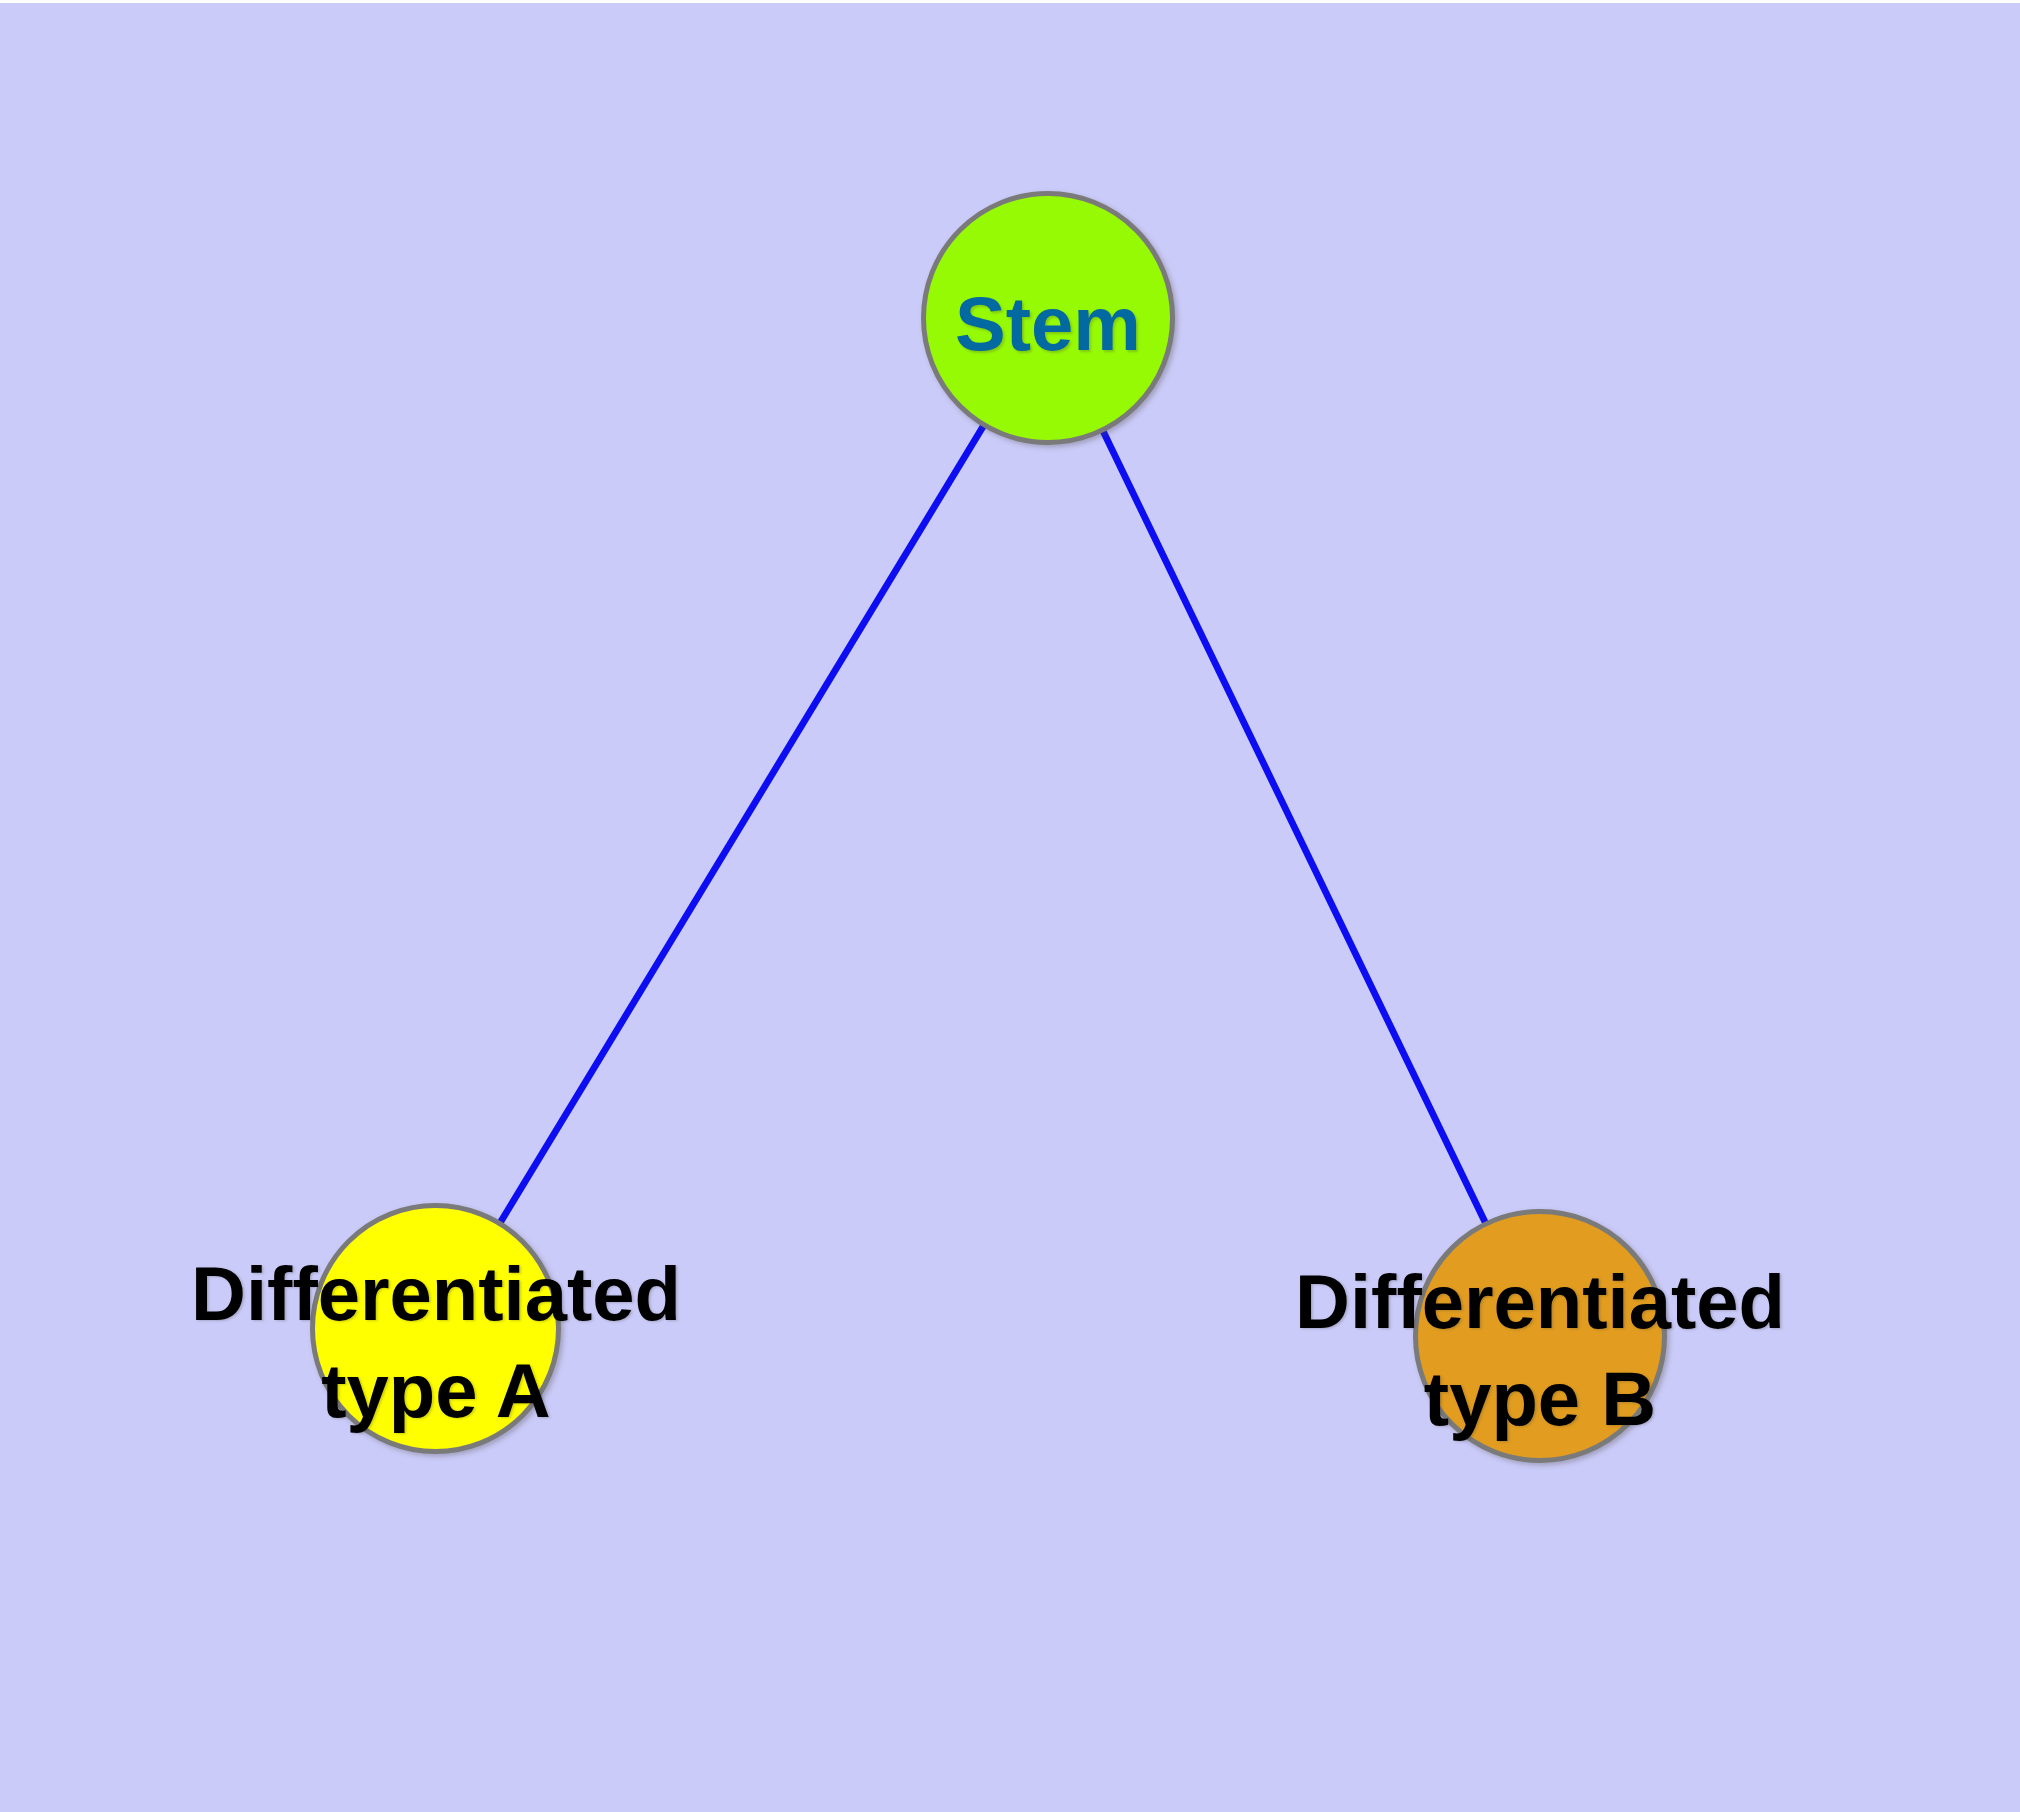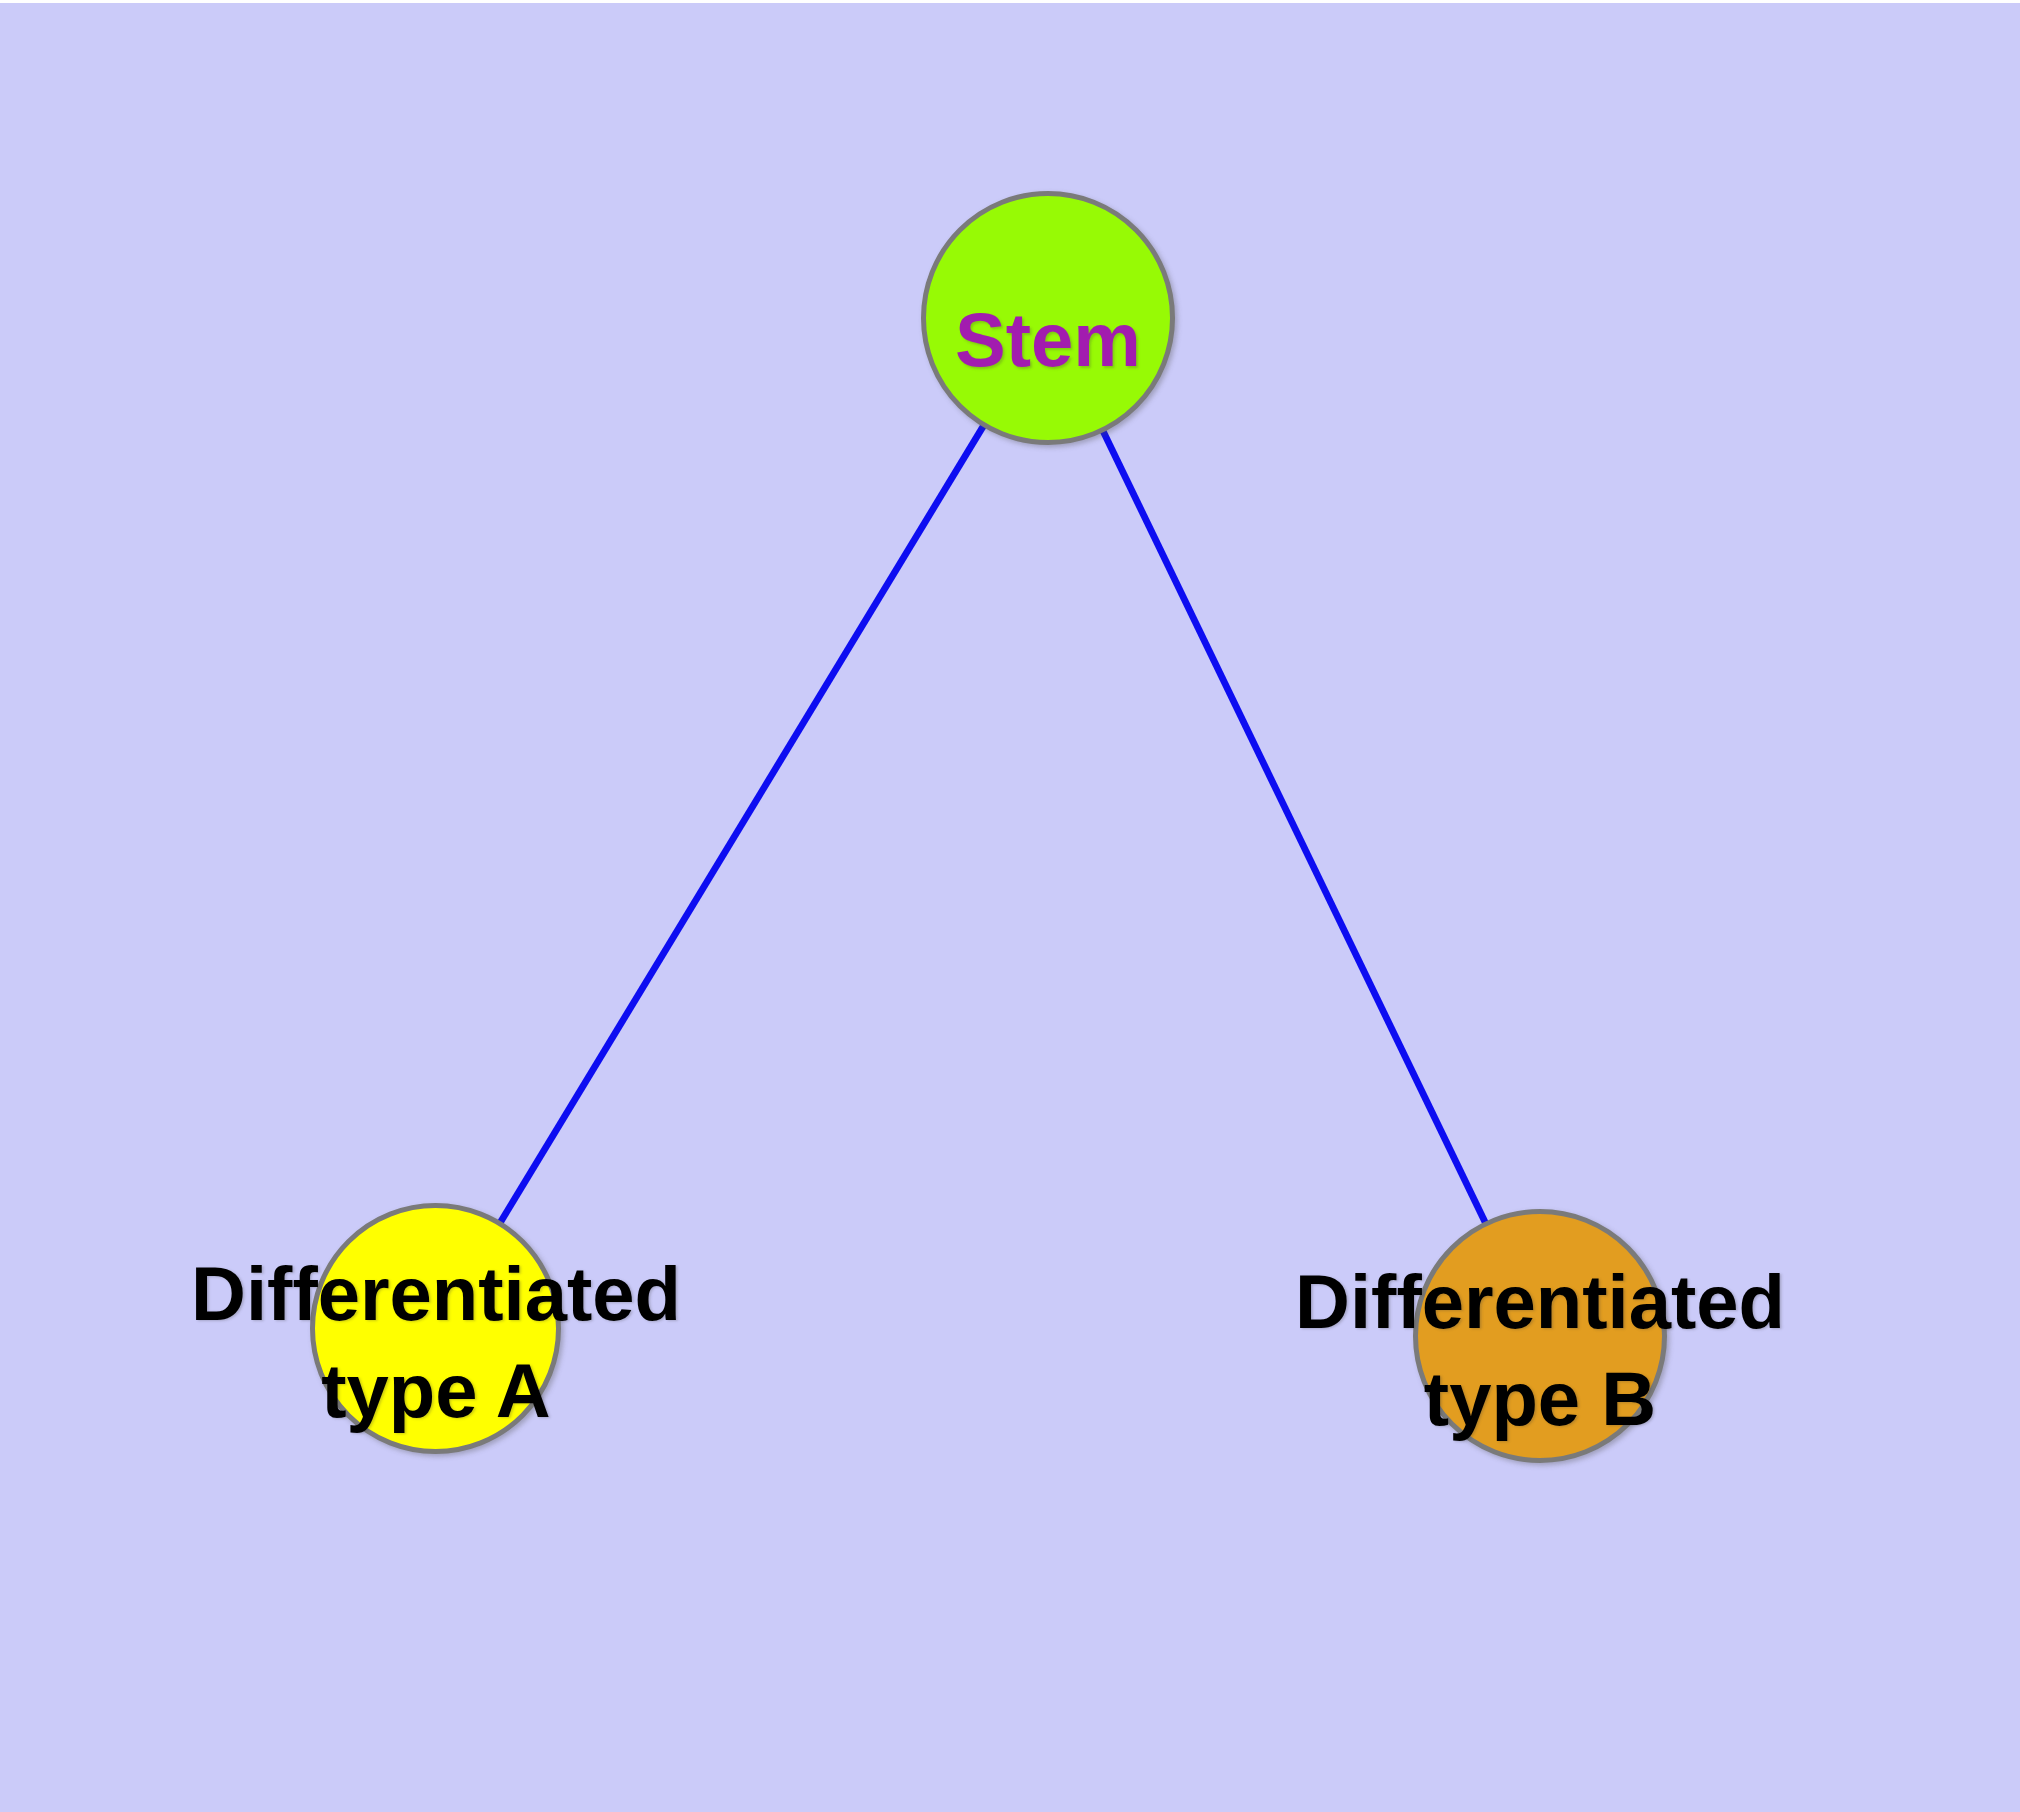--- a/index.html
+++ b/index.html
@@ -47,19 +47,19 @@
 <div id="canvas" style="background: rgb(203, 203, 249);">
   <svg id="edges-layer" viewBox="0 0 2384 2135" preserveAspectRatio="none">
     <line x1="1237" y1="372" x2="514" y2="1564" stroke="#0D0DF1" stroke-width="8"></line>
     <line x1="1237" y1="372" x2="1817" y2="1573" stroke="#0D0DF1" stroke-width="8"></line>
   </svg>
 
   <div class="node-circle" style="left: 921px; top: 188px; width: 254px; height: 254px; background: rgb(151, 250, 5); border: 5.1px solid rgb(122, 122, 122);"></div>
   <div class="node-circle" style="left: 310px; top: 1200px; width: 251px; height: 251px; background: rgb(255, 255, 0); border: 5.1px solid rgb(122, 122, 122);"></div>
   <div class="node-circle" style="left: 1413px; top: 1206px; width: 254px; height: 254px; background: rgb(226, 157, 32); border: 5.1px solid rgb(122, 122, 122);"></div>
 
-  <div class="node-label" style="left: 1048px; top: 321px; color: #a21caf; margin-top: 16px;">Stem</div>
+  <div class="node-label" style="left: 1048px; top: 321px; color: #0369a1;">Stem</div>
   <div class="node-label" style="left: 436px; top: 1339px; color: rgb(0, 0, 0);">Differentiated
 type A</div>
   <div class="node-label" style="left: 1540px; top: 1347px; color: rgb(0, 0, 0);">Differentiated
 type B</div>
 </div>
 
 
 </body></html>

